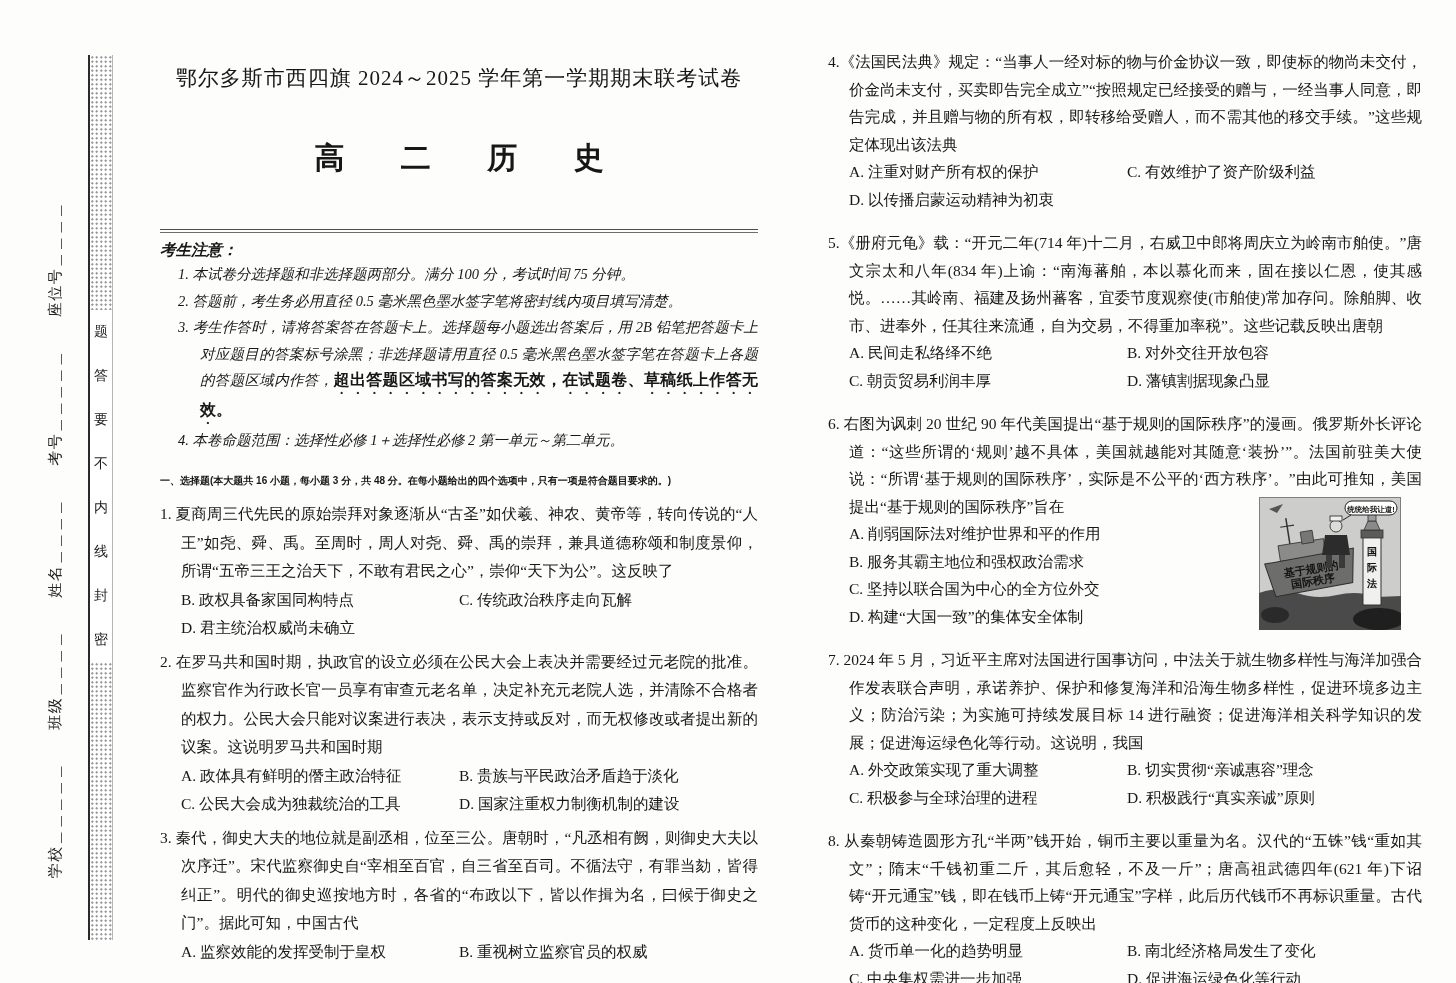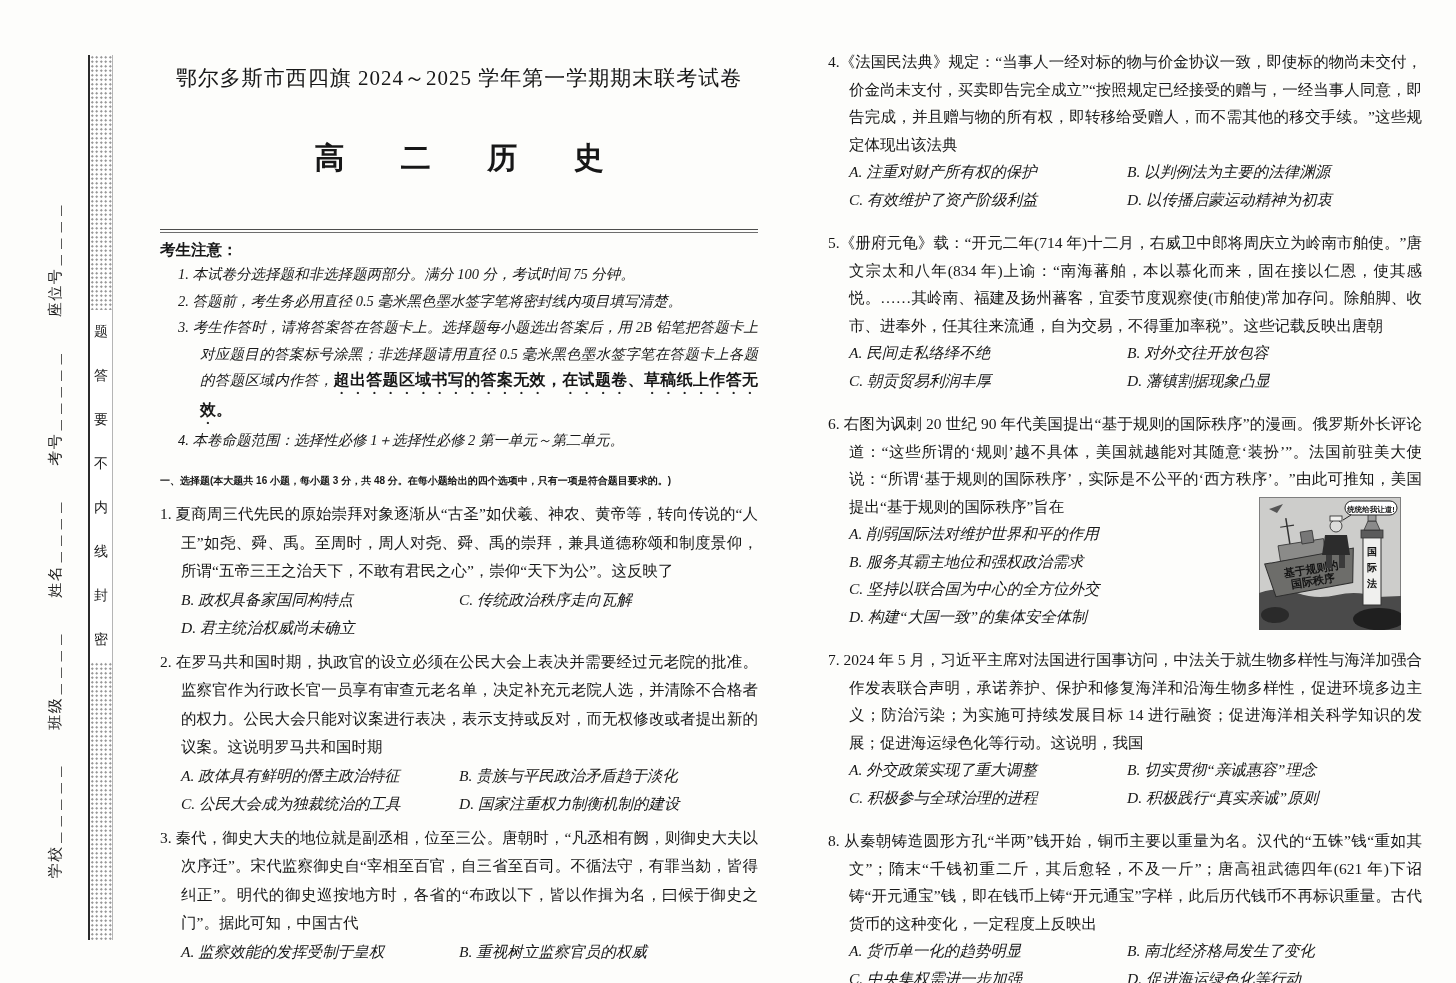--- a/index.html
+++ b/index.html
@@ -44,21 +44,21 @@
   .page1{left:160px;top:58px;width:598px;}
   .page2{left:828px;top:48px;width:594px;}
 
   .exam-title{margin:6px 0 0;text-align:center;font-size:21px;font-weight:normal;letter-spacing:1px;}
   .exam-subject{margin:46px 0 0;text-align:center;font-size:30px;font-weight:bold;
     letter-spacing:24px;text-indent:24px;font-family:"Liberation Sans","DejaVu Sans",sans-serif;}
 
   .double-rule{margin-top:50px;height:2px;border-top:1.5px solid #4c4c4c;border-bottom:1px solid #6d6d6d;}
 
   .notice-head{margin-top:7px;font-weight:bold;font-size:15.5px;
-    font-family:"Liberation Sans","DejaVu Sans",sans-serif;}
+    font-family:"Liberation Sans","DejaVu Sans",sans-serif;font-style:italic;}
   .notice{font-size:14.5px;line-height:26.5px;font-style:italic;}
   .notice-item{padding-left:40px;text-indent:-22px;text-align:justify;}
   .notice-emph{
     font-style:normal;font-weight:bold;font-size:16px;
     font-family:"Liberation Sans","DejaVu Sans",sans-serif;
     text-emphasis:filled dot #222;-webkit-text-emphasis:filled dot #222;
     text-emphasis-position:under right;-webkit-text-emphasis-position:under;
   }
 
   .section-title{
@@ -67,21 +67,21 @@
     padding-left:31px;text-indent:-31px;text-align:justify;
   }
 
   .q{font-size:15.5px;margin-top:5px;}
   .page1 .q{line-height:28.5px;}
   .page2 .q{line-height:27.5px;margin-top:16px;}
   .page2 .q:first-child{margin-top:0;}
   .stem{margin:0;text-align:justify;padding-left:21px;text-indent:-21px;}
   .opts{padding-left:21px;}
   .opts.two-col{display:grid;grid-template-columns:278px 1fr;}
-  .opt{white-space:nowrap;font-style:italic;}
+  .opt{white-space:nowrap;}
 
   
   .pfooter{position:relative;margin-top:11px;text-align:center;font-size:15px;}
   .pfooter .f-bold{font-weight:bold;font-family:"Liberation Sans","DejaVu Sans",sans-serif;}
   .pfooter .f-code{position:absolute;right:2px;top:0;font-size:15px;letter-spacing:1px;}
 
   
   .cartoon{
     float:right;width:142px;height:133px;margin:4px 0 4px 10px;
     shape-outside:inset(0);
@@ -152,21 +152,20 @@
     </div>
 
   </div>
 
   <div class="page page2">
 
     <div class="q">
       <p class="stem">4.《法国民法典》规定：“当事人一经对标的物与价金协议一致，即使标的物尚未交付，价金尚未支付，买卖即告完全成立”“按照规定已经接受的赠与，一经当事人同意，即告完成，并且赠与物的所有权，即转移给受赠人，而不需其他的移交手续。”这些规定体现出该法典</p>
       <div class="opts two-col">
         <div class="opt">A. 注重对财产所有权的保护</div>
-        <div class="opt">B. 以判例法为主要的法律渊源</div>
         <div class="opt">C. 有效维护了资产阶级利益</div>
         <div class="opt">D. 以传播启蒙运动精神为初衷</div>
       </div>
     </div>
 
     <div class="q">
       <p class="stem">5.《册府元龟》载：“开元二年(714 年)十二月，右威卫中郎将周庆立为岭南市舶使。”唐文宗太和八年(834 年)上谕：“南海蕃舶，本以慕化而来，固在接以仁恩，使其感悦。……其岭南、福建及扬州蕃客，宜委节度观察使(市舶使)常加存问。除舶脚、收市、进奉外，任其往来流通，自为交易，不得重加率税”。这些记载反映出唐朝</p>
       <div class="opts two-col">
         <div class="opt">A. 民间走私络绎不绝</div>
         <div class="opt">B. 对外交往开放包容</div>

